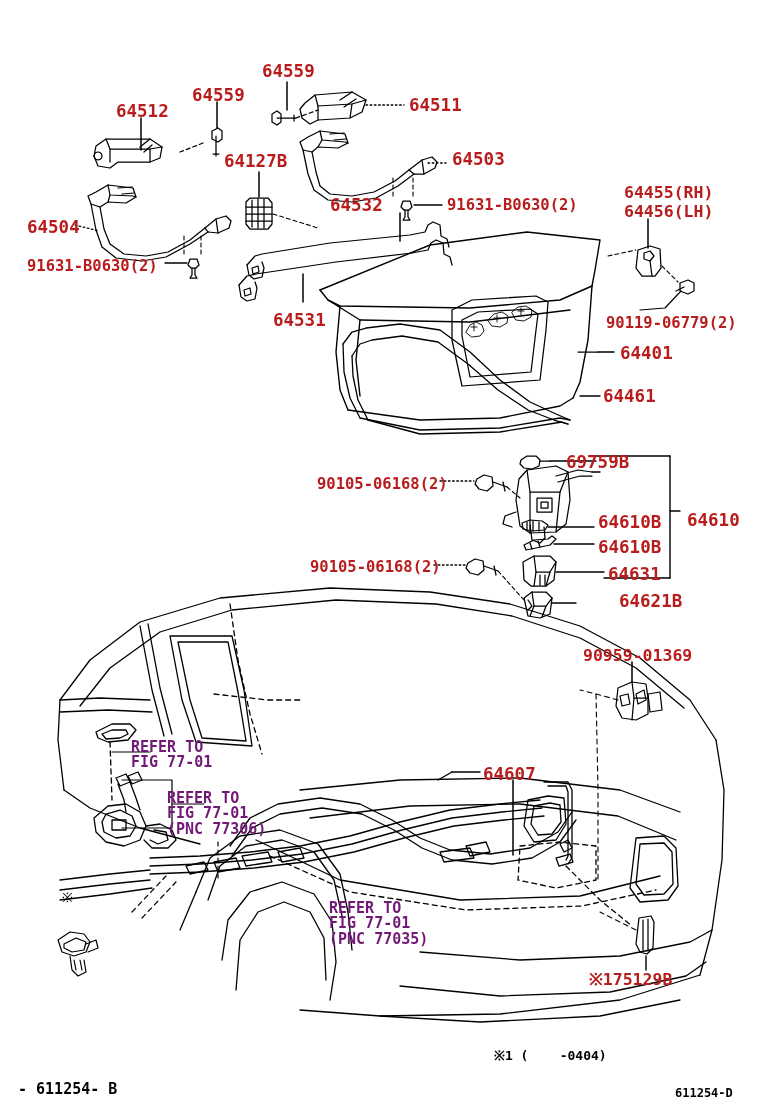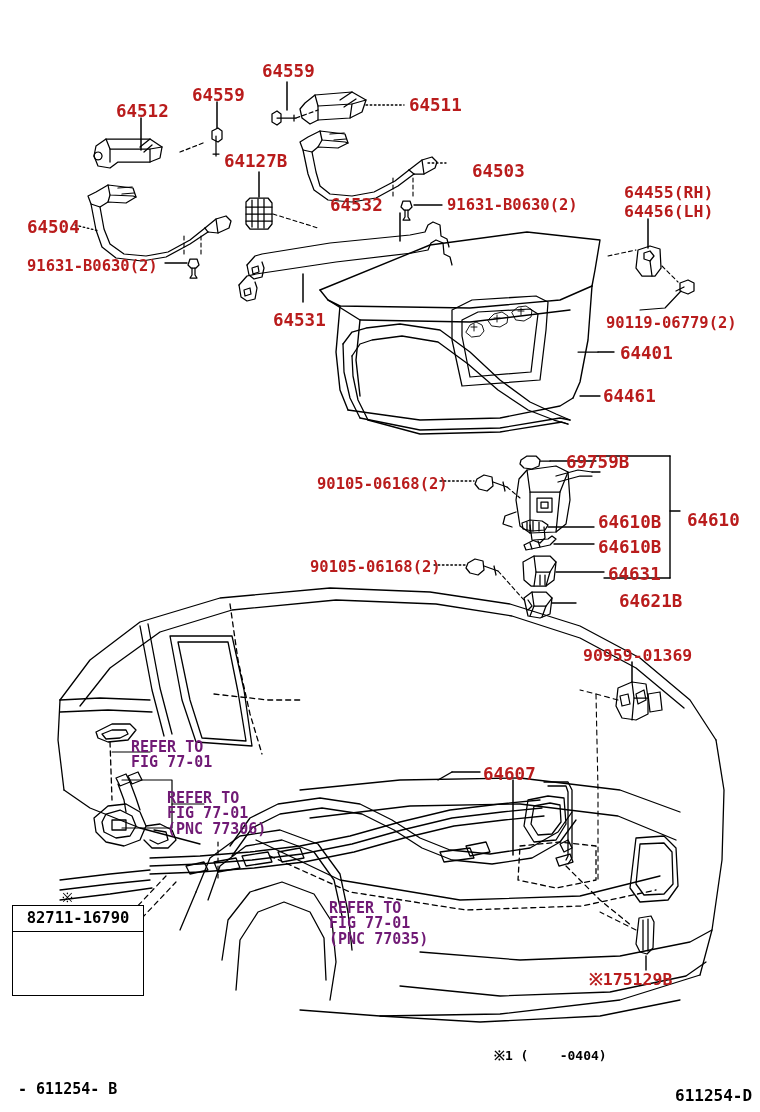--- a/index.html
+++ b/index.html
@@ -24,21 +24,21 @@
   .s17{font-size:16.5px;}
   .s16{font-size:15.5px;}
   .refer{
     position:absolute;
     font-family:"DejaVu Sans Mono","Liberation Mono",monospace;
     font-size:15px;font-weight:bold;color:#701a75;
     white-space:pre;line-height:1.02;
   }
   .footL{position:absolute;left:18px;top:1080px;font-size:15px;font-weight:bold;
          font-family:"DejaVu Sans Mono","Liberation Mono",monospace;}
-  .footR{position:absolute;left:675px;top:1086px;font-size:16px;font-weight:bold;
+  .footR{position:absolute;left:675px;top:1086px;font-size:12px;font-weight:bold;
          font-family:"DejaVu Sans Mono","Liberation Mono",monospace;}
   .note1{position:absolute;left:494px;top:1046px;font-size:13px;font-weight:bold;
          font-family:"DejaVu Sans Mono","Liberation Mono",monospace;white-space:pre;}
   .insetbox{position:absolute;left:12px;top:905px;width:130px;height:89px;
             border:1.6px solid #000;background:#fff;}
   .insetnum{position:absolute;left:0;top:0;width:130px;height:25px;
             border-bottom:1.6px solid #000;
             font-family:"DejaVu Sans Mono","Liberation Mono",monospace;
             font-size:15.5px;font-weight:bold;text-align:center;line-height:25px;}
   .insetmark{position:absolute;left:62px;top:888px;font-size:13px;}
@@ -402,21 +402,21 @@
       </g>
     </g>
   </svg>
 
   <div id="labels-layer">
       <div class="lbl s18" style="left: 116px; top: 102px;">64512</div>
       <div class="lbl s18" style="left: 192px; top: 86px;">64559</div>
       <div class="lbl s18" style="left: 262px; top: 62px;">64559</div>
       <div class="lbl s18" style="left: 409px; top: 96px;">64511</div>
       <div class="lbl s18" style="left: 224px; top: 152px;">64127B</div>
-      <div class="lbl s18" style="left: 472px; top: 150px; margin-top: 12px;">64503</div>
+      <div class="lbl s18" style="left: 452px; top: 150px;">64503</div>
       <div class="lbl s18" style="left: 27px; top: 218px;">64504</div>
       <div class="lbl s16" style="left: 27px; top: 258px;">91631-B0630(2)</div>
       <div class="lbl s16" style="left: 447px; top: 197px;">91631-B0630(2)</div>
       <div class="lbl s18" style="left: 330px; top: 196px;">64532</div>
       <div class="lbl s18" style="left: 273px; top: 311px;">64531</div>
       <div class="lbl s17" style="left: 624px; top: 184px;">64455(RH)</div>
       <div class="lbl s17" style="left: 624px; top: 203px;">64456(LH)</div>
       <div class="lbl s16" style="left: 606px; top: 315px;">90119-06779(2)</div>
       <div class="lbl s18" style="left: 620px; top: 344px;">64401</div>
       <div class="lbl s18" style="left: 603px; top: 387px;">64461</div>
@@ -437,21 +437,18 @@
 FIG 77-01</div>
       <div class="refer" style="left: 167px; top: 791px;">REFER TO
 FIG 77-01
 (PNC 77306)</div>
       <div class="refer" style="left: 329px; top: 901px;">REFER TO
 FIG 77-01
 (PNC 77035)</div>
     </div>
 
   <div class="insetmark">※</div>
-  <div class="insetbox">
-    <div class="insetnum">82711-16790</div>
-  </div>
 
   <div class="note1">※1 (    -0404)</div>
   <div class="footL">- 611254- B</div>
   <div class="footR">611254-D</div>
 
 </div>
 
 </body></html>

